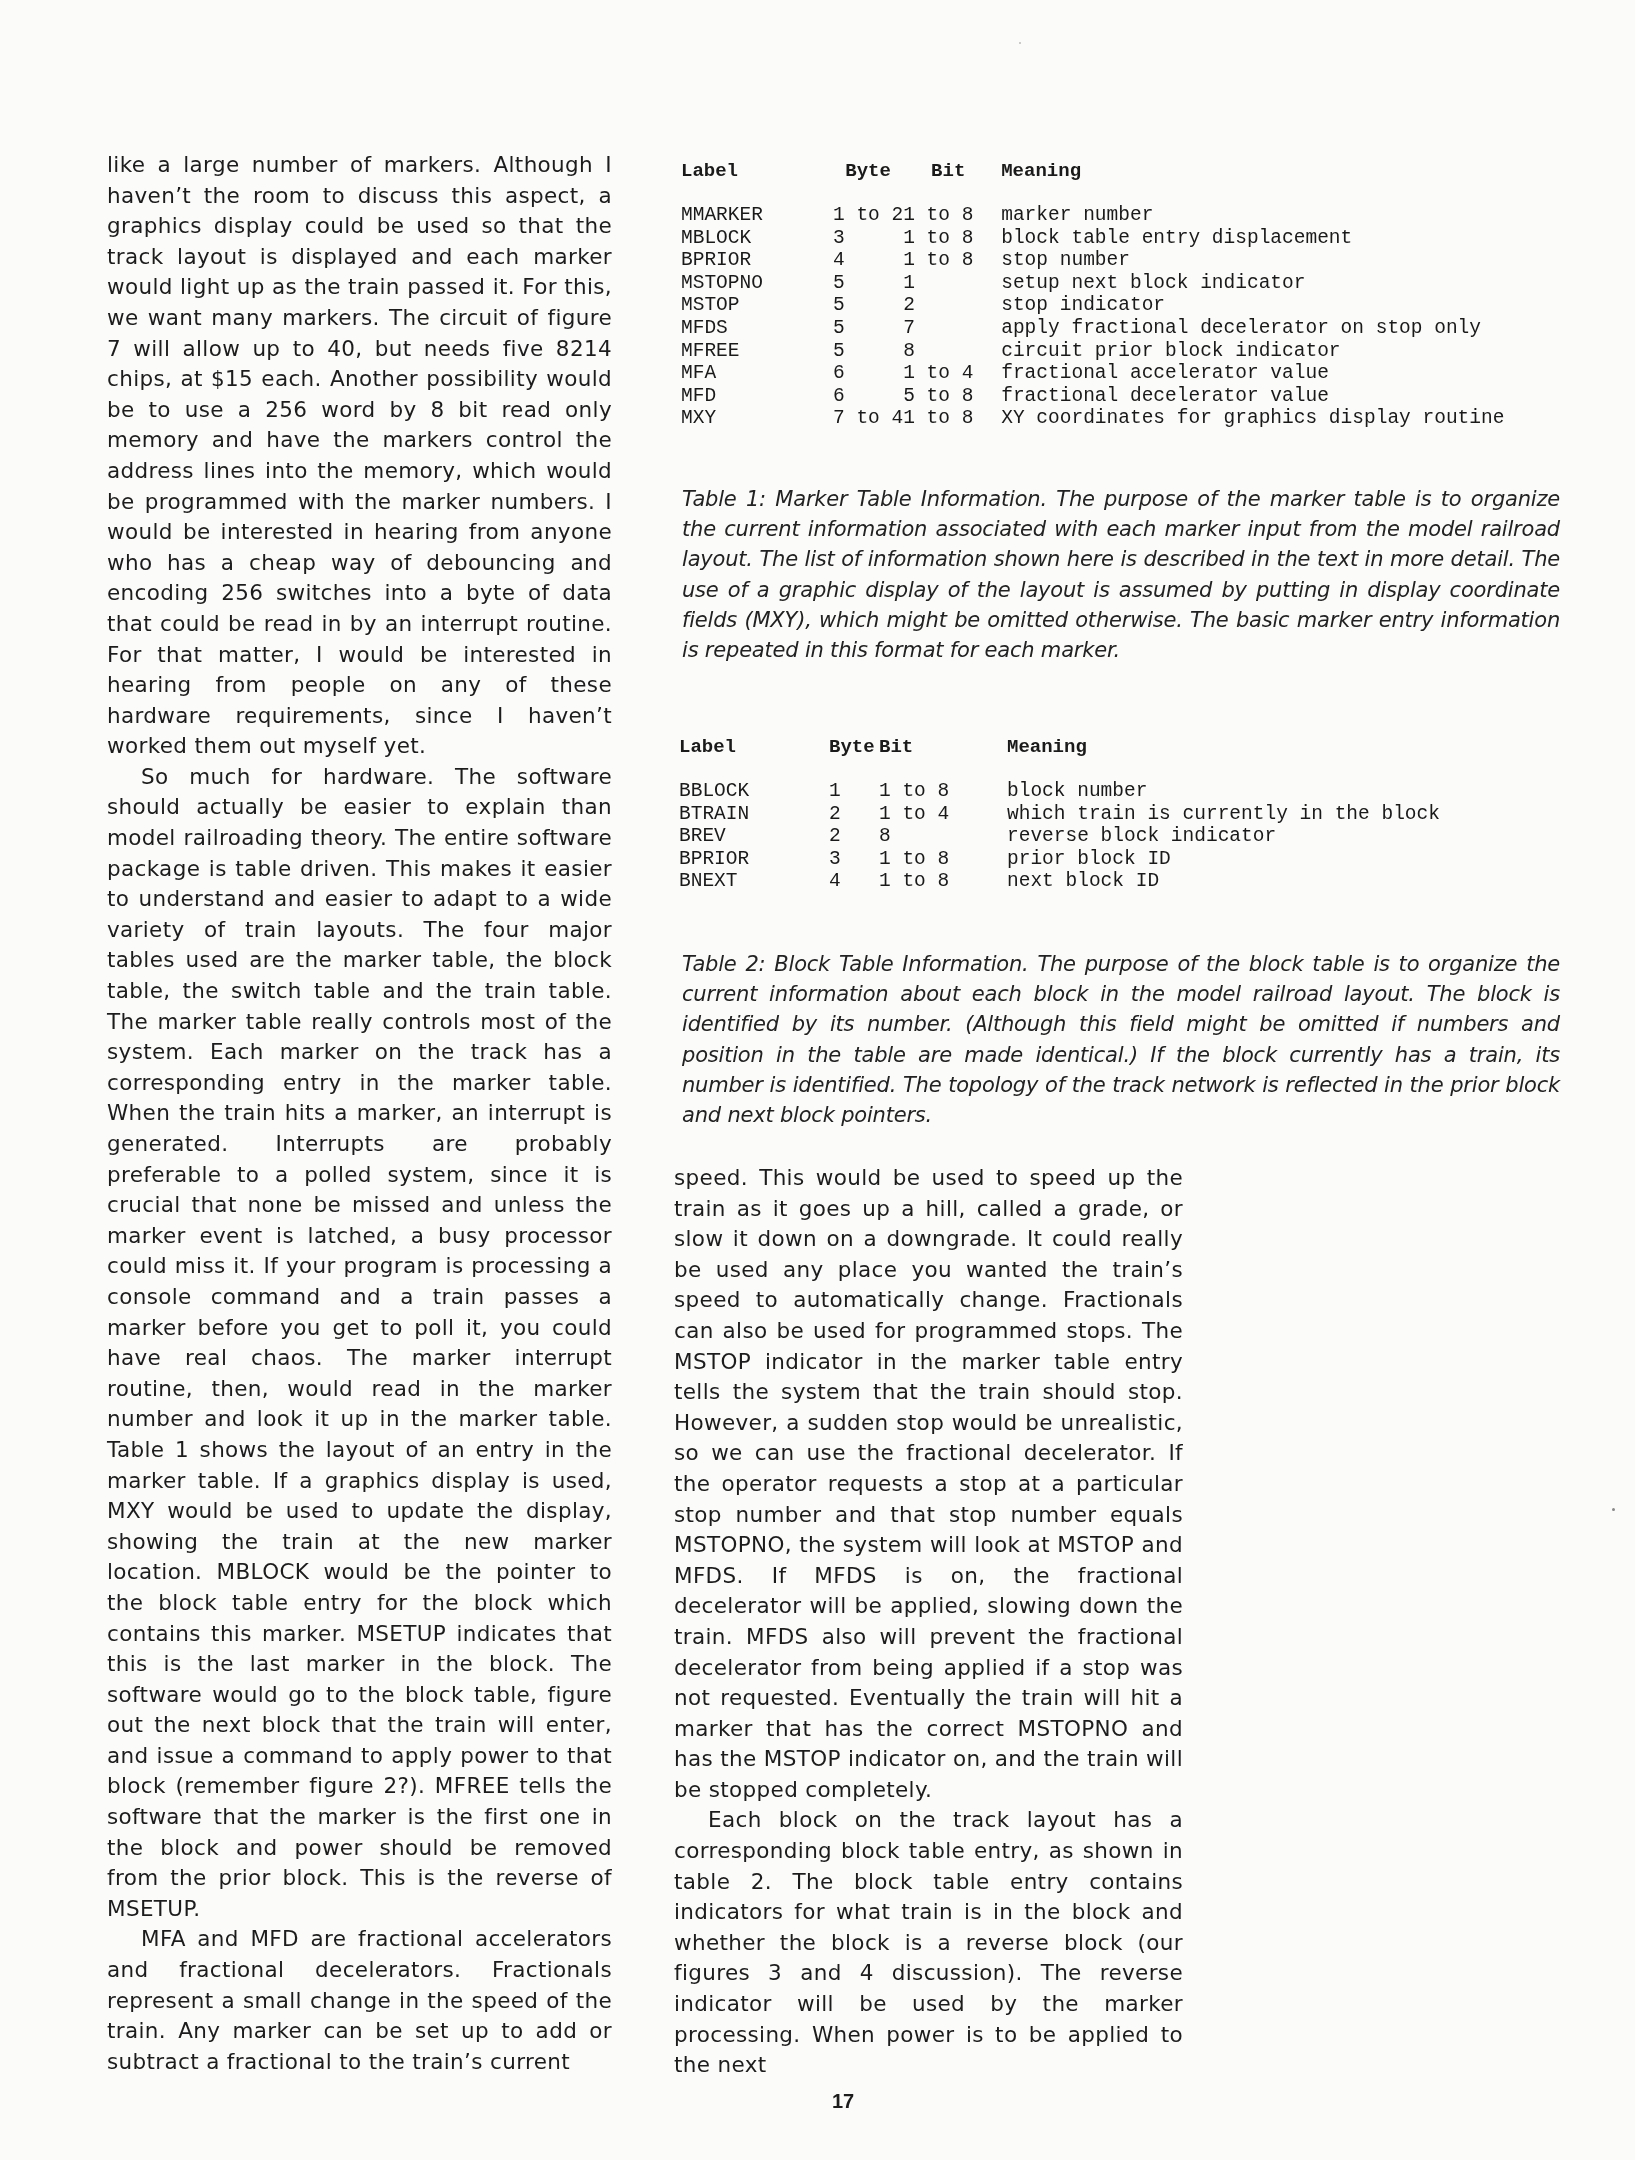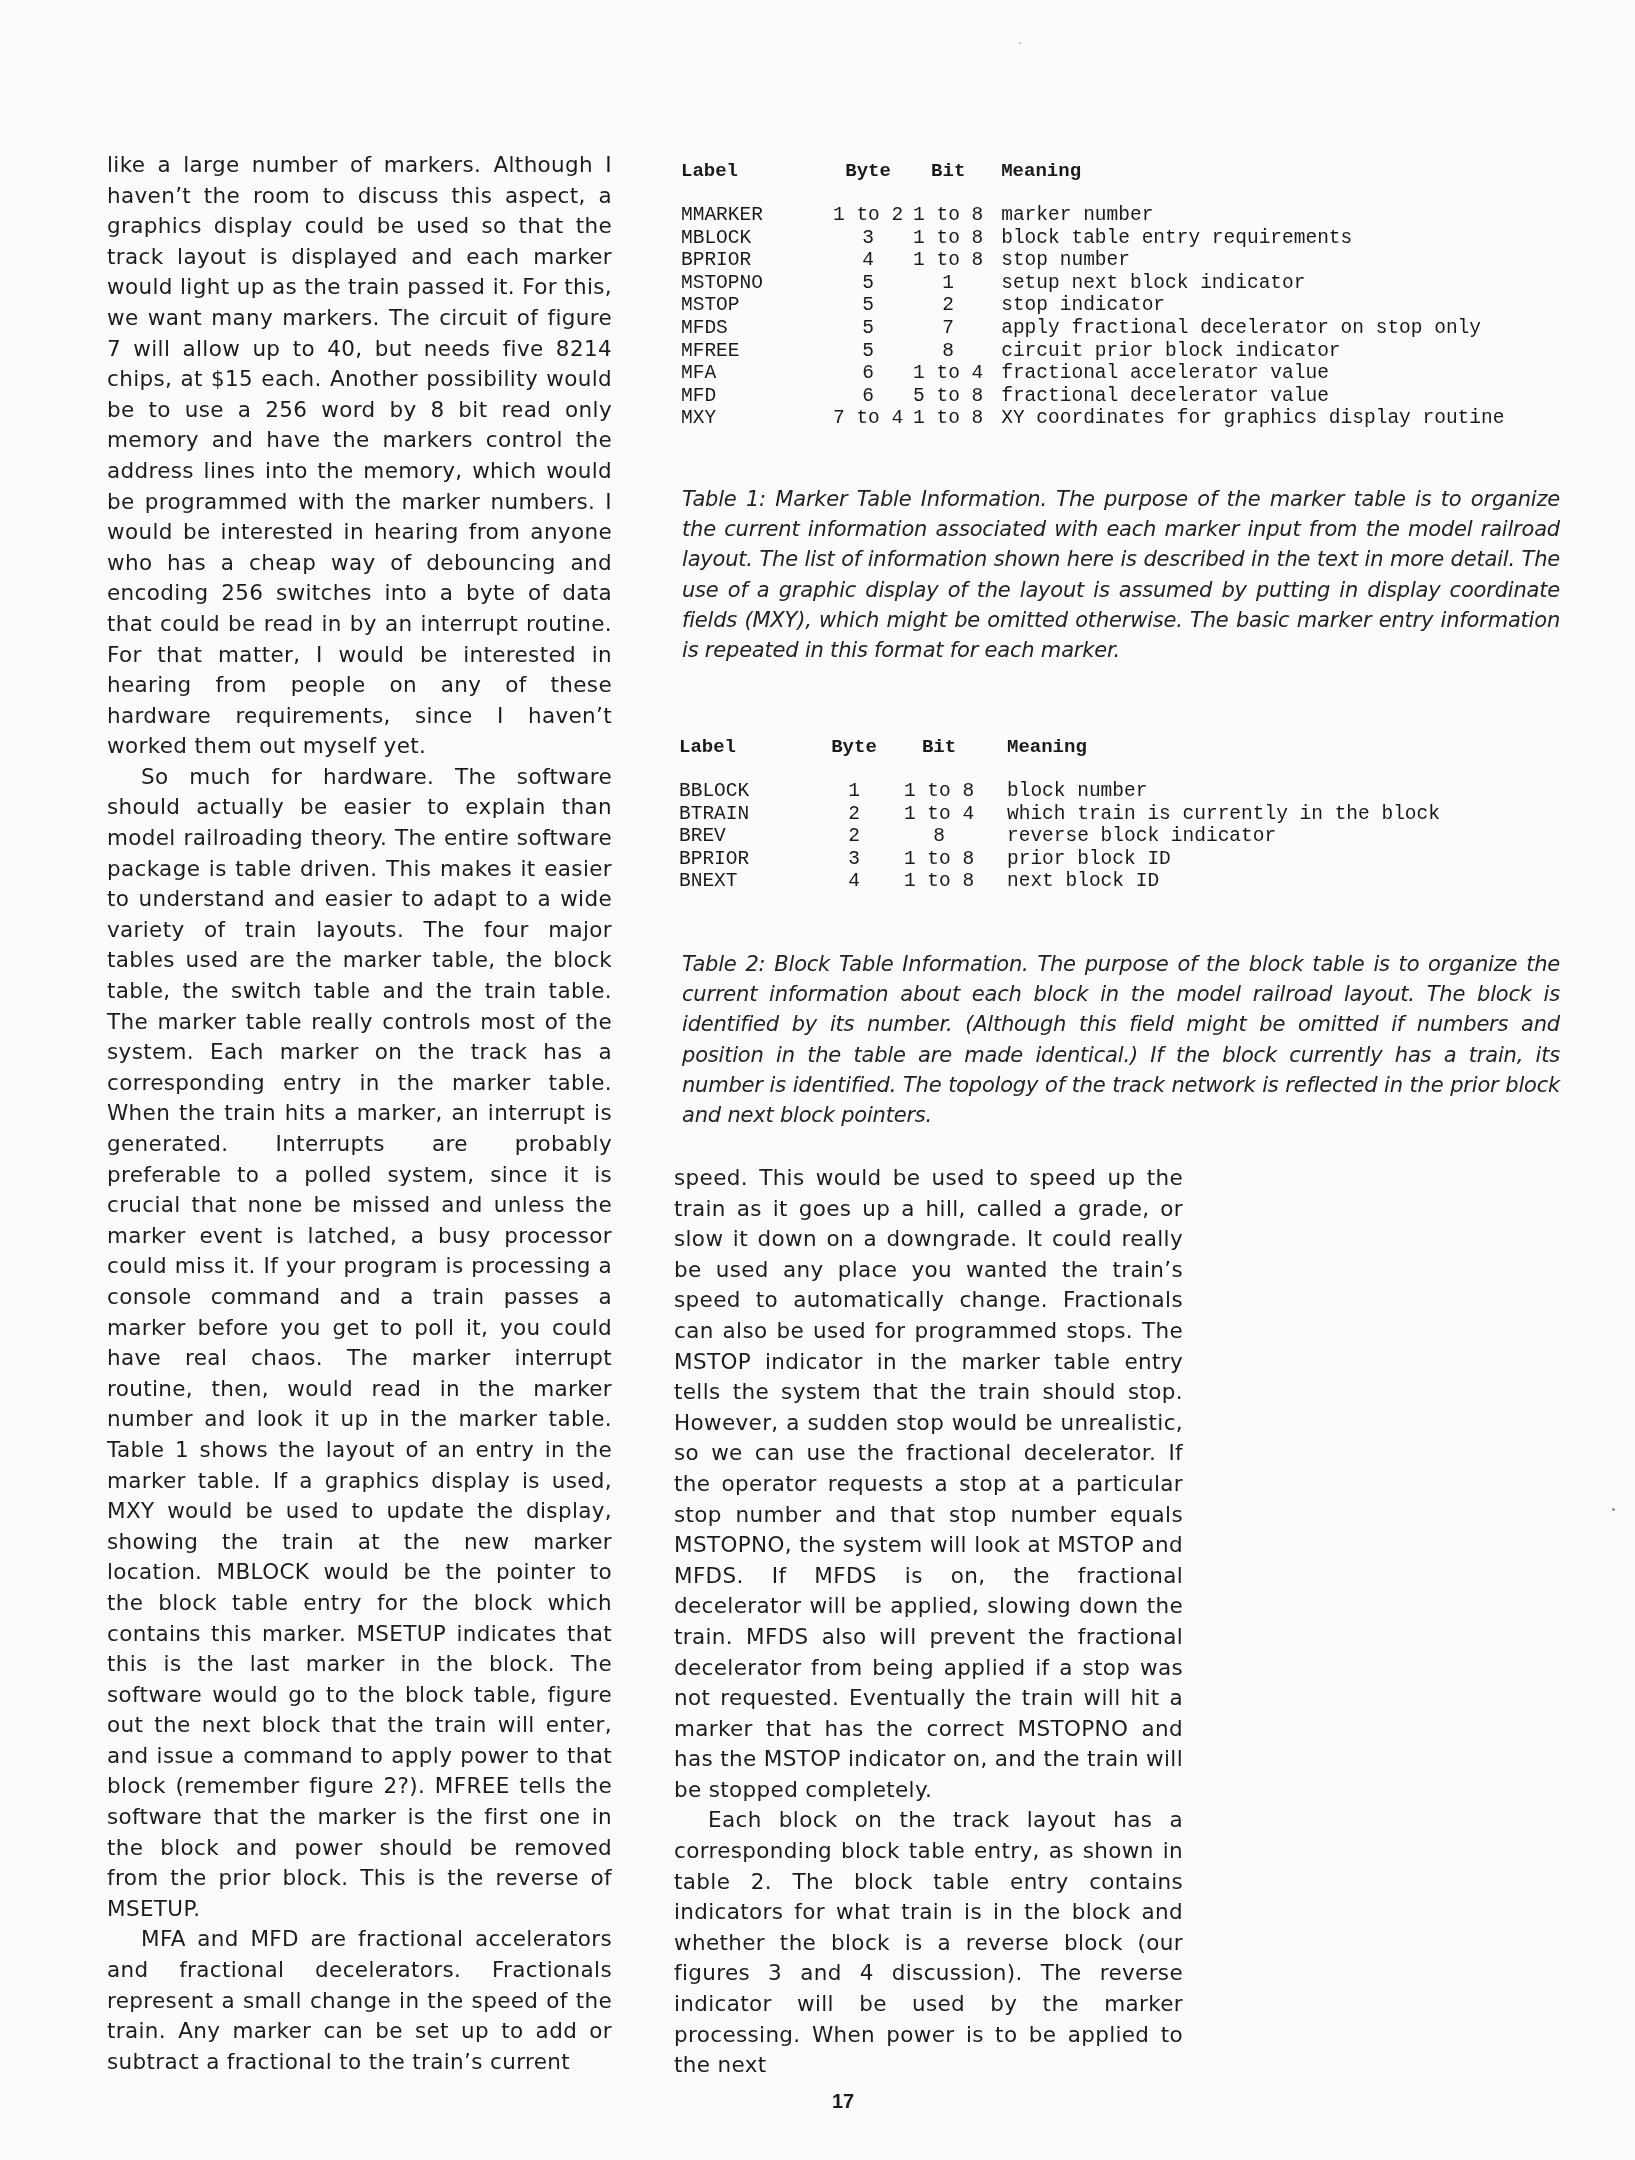--- a/index.html
+++ b/index.html
@@ -19,21 +19,21 @@
     text-align: justify;
   }
   .col-left p, .col-mid p { margin: 0; }
   .indent { text-indent: 34px; }
   .tbl {
     position: absolute; font-family: Liberation Mono, monospace;
     font-size: 19.5px; color: #1a1a1a; border-collapse: collapse;
   }
   .tbl th { font-weight: bold; text-align: left; padding: 0 0 22px 0; font-size: 19px; }
   .tbl td { padding: 0; line-height: 22.6px; white-space: nowrap; }
-  .tbl .c-byte, .tbl .c-bit { text-align: center; }
+  .tbl .c-byte, .tbl .c-bit { }
   #table1 { left: 681px; top: 160px; }
   #table1 .c-label { width: 152px; }
   #table1 .c-byte { width: 66px; }
   #table1 .c-bit { width: 90px; }
   #table1 th.c-byte, #table1 th.c-bit { text-align: center; }
   #table1 .c-mean { padding-left: 8px; }
   #table2 { left: 679px; top: 736px; }
   #table2 .c-label { width: 150px; }
   #table2 .c-byte { width: 50px; }
   #table2 .c-bit { width: 120px; }
@@ -74,21 +74,21 @@
     <tr>
         <td class="c-label">MMARKER</td>
         <td class="c-byte">1 to 2</td>
         <td class="c-bit">1 to 8</td>
         <td class="c-mean">marker number</td>
       </tr>
     <tr>
         <td class="c-label">MBLOCK</td>
         <td class="c-byte">3</td>
         <td class="c-bit">1 to 8</td>
-        <td class="c-mean">block table entry requirements</td>
+        <td class="c-mean">block table entry displacement</td>
       </tr>
     <tr>
         <td class="c-label">BPRIOR</td>
         <td class="c-byte">4</td>
         <td class="c-bit">1 to 8</td>
         <td class="c-mean">stop number</td>
       </tr>
     <tr>
         <td class="c-label">MSTOPNO</td>
         <td class="c-byte">5</td>

